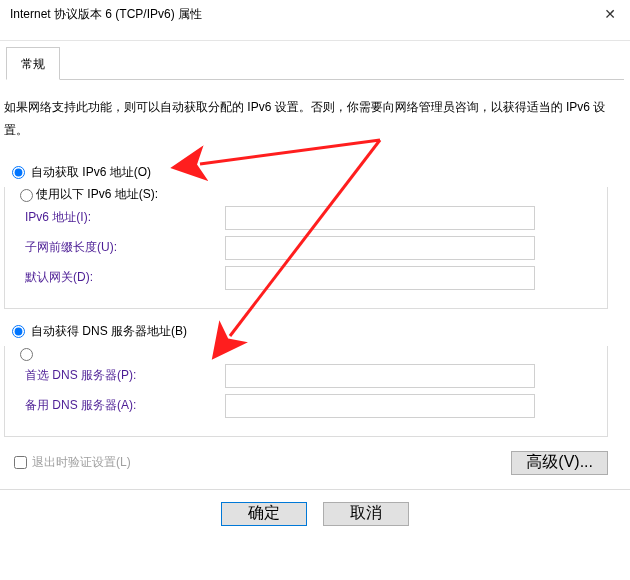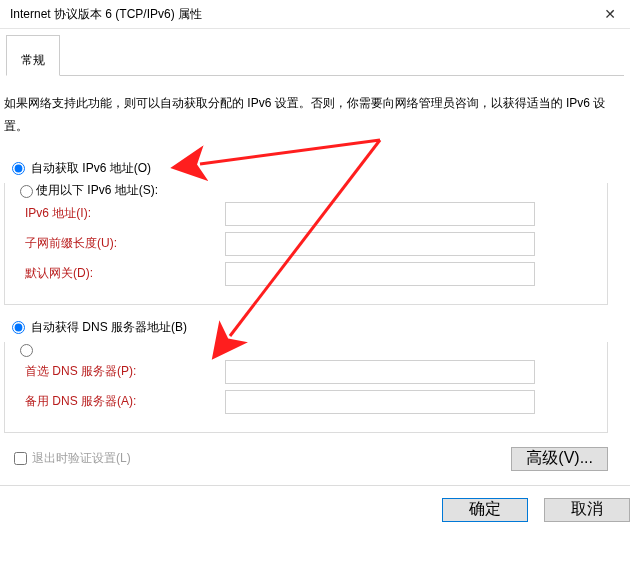--- a/index.html
+++ b/index.html
@@ -11,41 +11,41 @@
     font-size: 12px;
     background: #fff;
     color: #000;
     overflow: hidden;
   }
   .titlebar {
     display: flex;
     align-items: center;
     justify-content: space-between;
     height: 28px;
-    padding: 0 0 0 10px;
+    padding: 0 0 12px 10px;
     border-bottom: 1px solid #e5e5e5;
   }
   .titlebar .title { font-size: 12px; }
   .titlebar .close {
     width: 40px;
     height: 28px;
     display: flex;
     align-items: center;
     justify-content: center;
     font-size: 14px;
     font-family: Arial, sans-serif;
     color: #333;
   }
   .tabs {
     margin: 6px 6px 0 6px;
     border-bottom: 1px solid #ccc;
     display: flex;
   }
   .tab {
-    padding: 16px 14px 6px 14px;
+    padding: 8px 14px 6px 14px;
     border: 1px solid #ccc;
     border-bottom: 1px solid #fff;
     background: #fff;
     margin-bottom: -1px;
     font-size: 12px;
   }
   .body {
     padding: 16px 22px 0 4px;
   }
   .desc {
@@ -77,21 +77,21 @@
     padding: 0 2px;
     width: max-content;
   }
   .form-row {
     display: flex;
     align-items: center;
     margin: 6px 0;
   }
   .form-row label {
     width: 200px;
-    color: #b91c1c;
+    color: #4c1d95;
     padding-left: 6px;
   }
   .form-row input[type=text] {
     flex: 0 0 300px;
     height: 20px;
     border: 1px solid #d0d0d0;
     background: #fff;
     font-size: 12px;
     padding: 1px 4px;
     color: #888;
@@ -121,21 +121,21 @@
     font-size: 16px;
     font-family: inherit;
     padding: 0 14px;
     cursor: pointer;
   }
   .footer {
     border-top: 1px solid #dcdcdc;
     margin-top: 14px;
     padding: 12px 0 12px 0;
     display: flex;
-    justify-content: flex-end;
+    justify-content: center;
     gap: 16px;
   }
   .btn.primary {
     border: 1px solid #0078d7;
     background: #e1e1e1;
   }
   
   .overlay {
     position: absolute;
     left: 0; top: 0;

